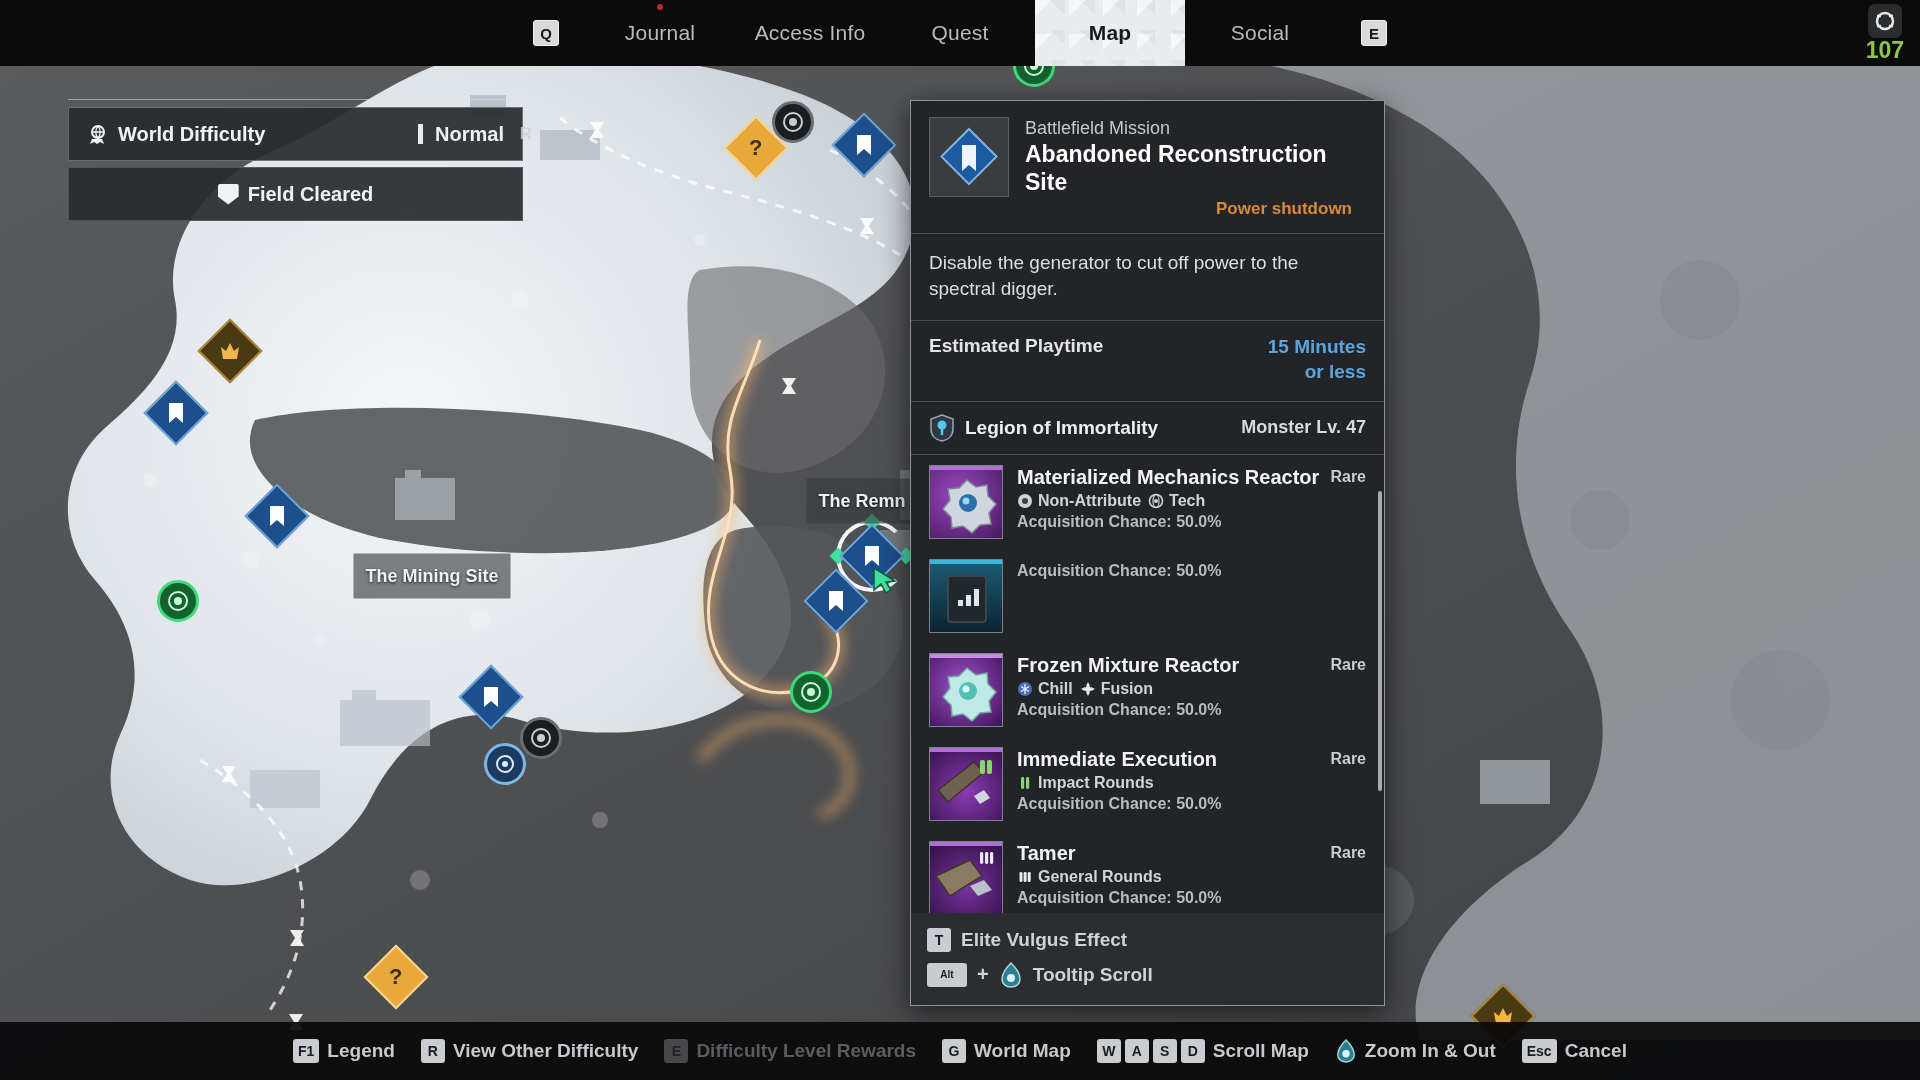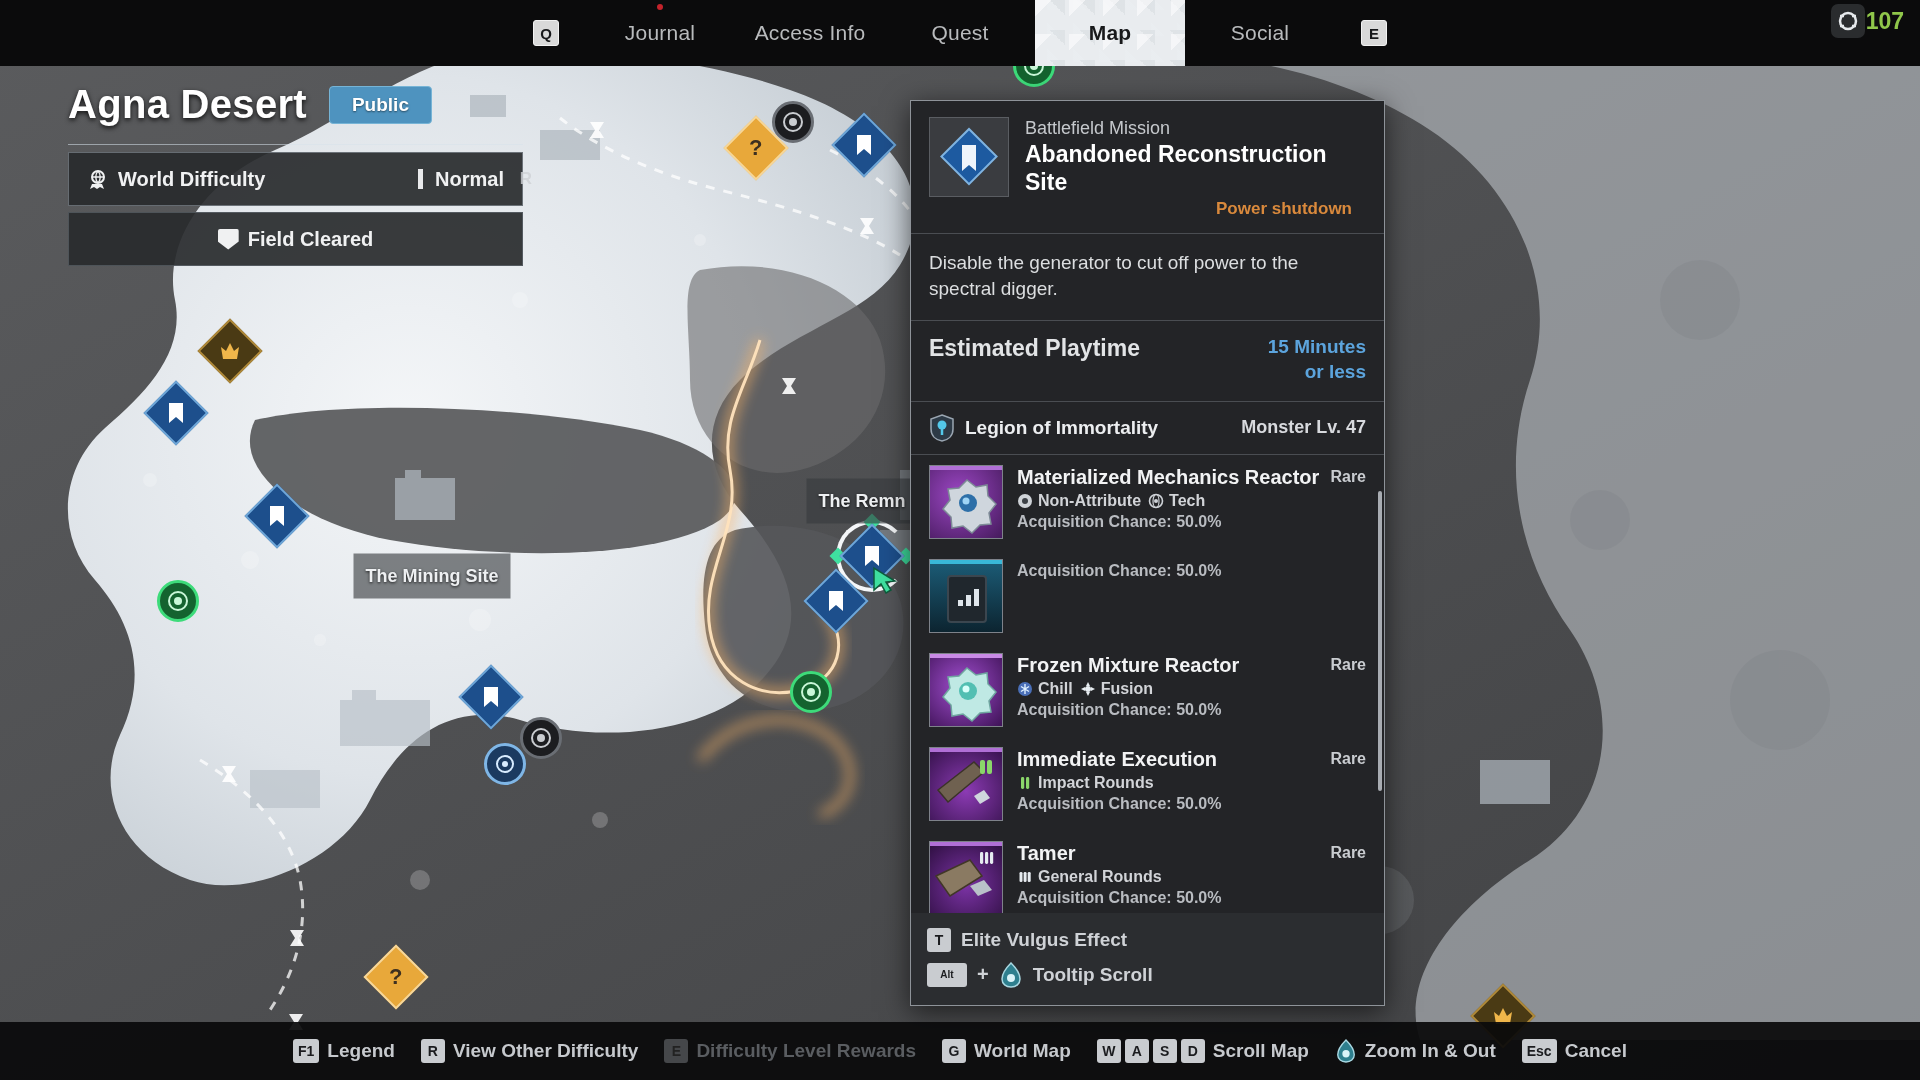--- a/index.html
+++ b/index.html
@@ -44,21 +44,21 @@
       linear-gradient(45deg, rgba(235,238,242,.5) 25%, transparent 25%) 12px 10px/26px 26px,
       #e9ecef;
   }
   .nav-tab.active .tab-label{ position:relative; z-index:2; }
   .nav-red-dot{
     position:absolute; left:657px; top:4px; width:6px; height:6px;
     border-radius:50%; background:#c4232b;
   }
   #hud-counter{
     position:absolute; right:16px; top:4px; z-index:45;
-    display:flex; align-items:center; gap:1px;
+    display:flex; flex-direction:column; align-items:center; gap:1px;
   }
   .hud-icon{
     width:34px; height:34px; border-radius:7px; background:#2a2c2e;
     display:flex; align-items:center; justify-content:center;
   }
   .hud-count{ font-size:23px; font-weight:bold; color:#8fc64a; line-height:1; }
 
   
   #title-panel{ position:absolute; left:68px; top:82px; width:455px; z-index:30; }
   .title-row{ display:flex; align-items:center; gap:22px; }
@@ -104,21 +104,21 @@
   .mp-icon{
     width:80px; height:80px; background:#3a3c40; border:1px solid #5a5d62;
     display:flex; align-items:center; justify-content:center; flex:0 0 auto;
   }
   .mp-head-txt{ flex:1; min-width:0; }
   .mp-kind{ font-size:18px; color:#c5c8cc; line-height:1.25; }
   .mp-name{ font-size:23px; font-weight:bold; color:#ffffff; line-height:1.25; }
   .mp-sub{ font-size:17px; color:#d9893c; font-weight:bold; text-align:right; margin-top:2px; }
   .mp-desc{ padding:16px 18px 18px 18px; font-size:19px; line-height:1.38; color:#dcdee0; }
   .mp-kv{ display:flex; align-items:flex-start; padding:14px 18px 16px 18px; }
-  .mp-kv-k{ font-size:23px; color:#e2e4e6; font-weight:bold; }
+  .mp-kv-k{ font-size:19px; color:#e2e4e6; font-weight:bold; }
   .mp-kv-v{ margin-left:auto; text-align:right; font-size:19px; color:#5ca4dd; font-weight:bold; line-height:1.3; }
   .mp-faction{ display:flex; align-items:center; padding:12px 18px; gap:10px; }
   .mp-faction-n{ font-size:19px; font-weight:bold; color:#eceef0; }
   .mp-faction-lv{ margin-left:auto; font-size:18px; font-weight:bold; color:#d8dade; }
 
   
   .rw-list{ max-height:458px; overflow:hidden; position:relative; }
   .rw-item{ display:flex; gap:14px; padding:10px 18px 10px 18px; }
   .rw-thumb{
     width:74px; height:74px; flex:0 0 auto; border:1px solid #7e828a;
@@ -413,24 +413,20 @@
   <span class="hud-icon">
     <svg width="24" height="24" viewBox="0 0 24 24">
       <circle cx="12" cy="12" r="8" fill="none" stroke="#e6e9ec" stroke-width="2.5"></circle>
       <path d="M4 7 L8 7 M16 7 L20 7 M4 17 L8 17 M16 17 L20 17" stroke="#e6e9ec" stroke-width="2.5"></path>
     </svg>
   </span>
   <span class="hud-count">107</span>
 </div>
 
 <div id="title-panel">
-  <div class="title-row">
-    <span id="zone-title">Agna Desert</span>
-    <span id="public-badge">Public</span>
-  </div>
   <div class="opt-wrap">
     <div class="opt-row">
       <span class="opt-left">
         <svg width="22" height="22" viewBox="0 0 22 22">
           <circle cx="11" cy="9" r="6" fill="none" stroke="#f0f1f2" stroke-width="2"></circle>
           <path d="M5 9h12 M11 3c3 3 3 9 0 12 M11 3c-3 3-3 9 0 12" stroke="#f0f1f2" stroke-width="1.4" fill="none"></path>
           <path d="M5 16l-2 5 4-2 3 2 3-2 4 2-2-5z" fill="#f0f1f2"></path>
         </svg>
         <span>World Difficulty</span>
       </span>

